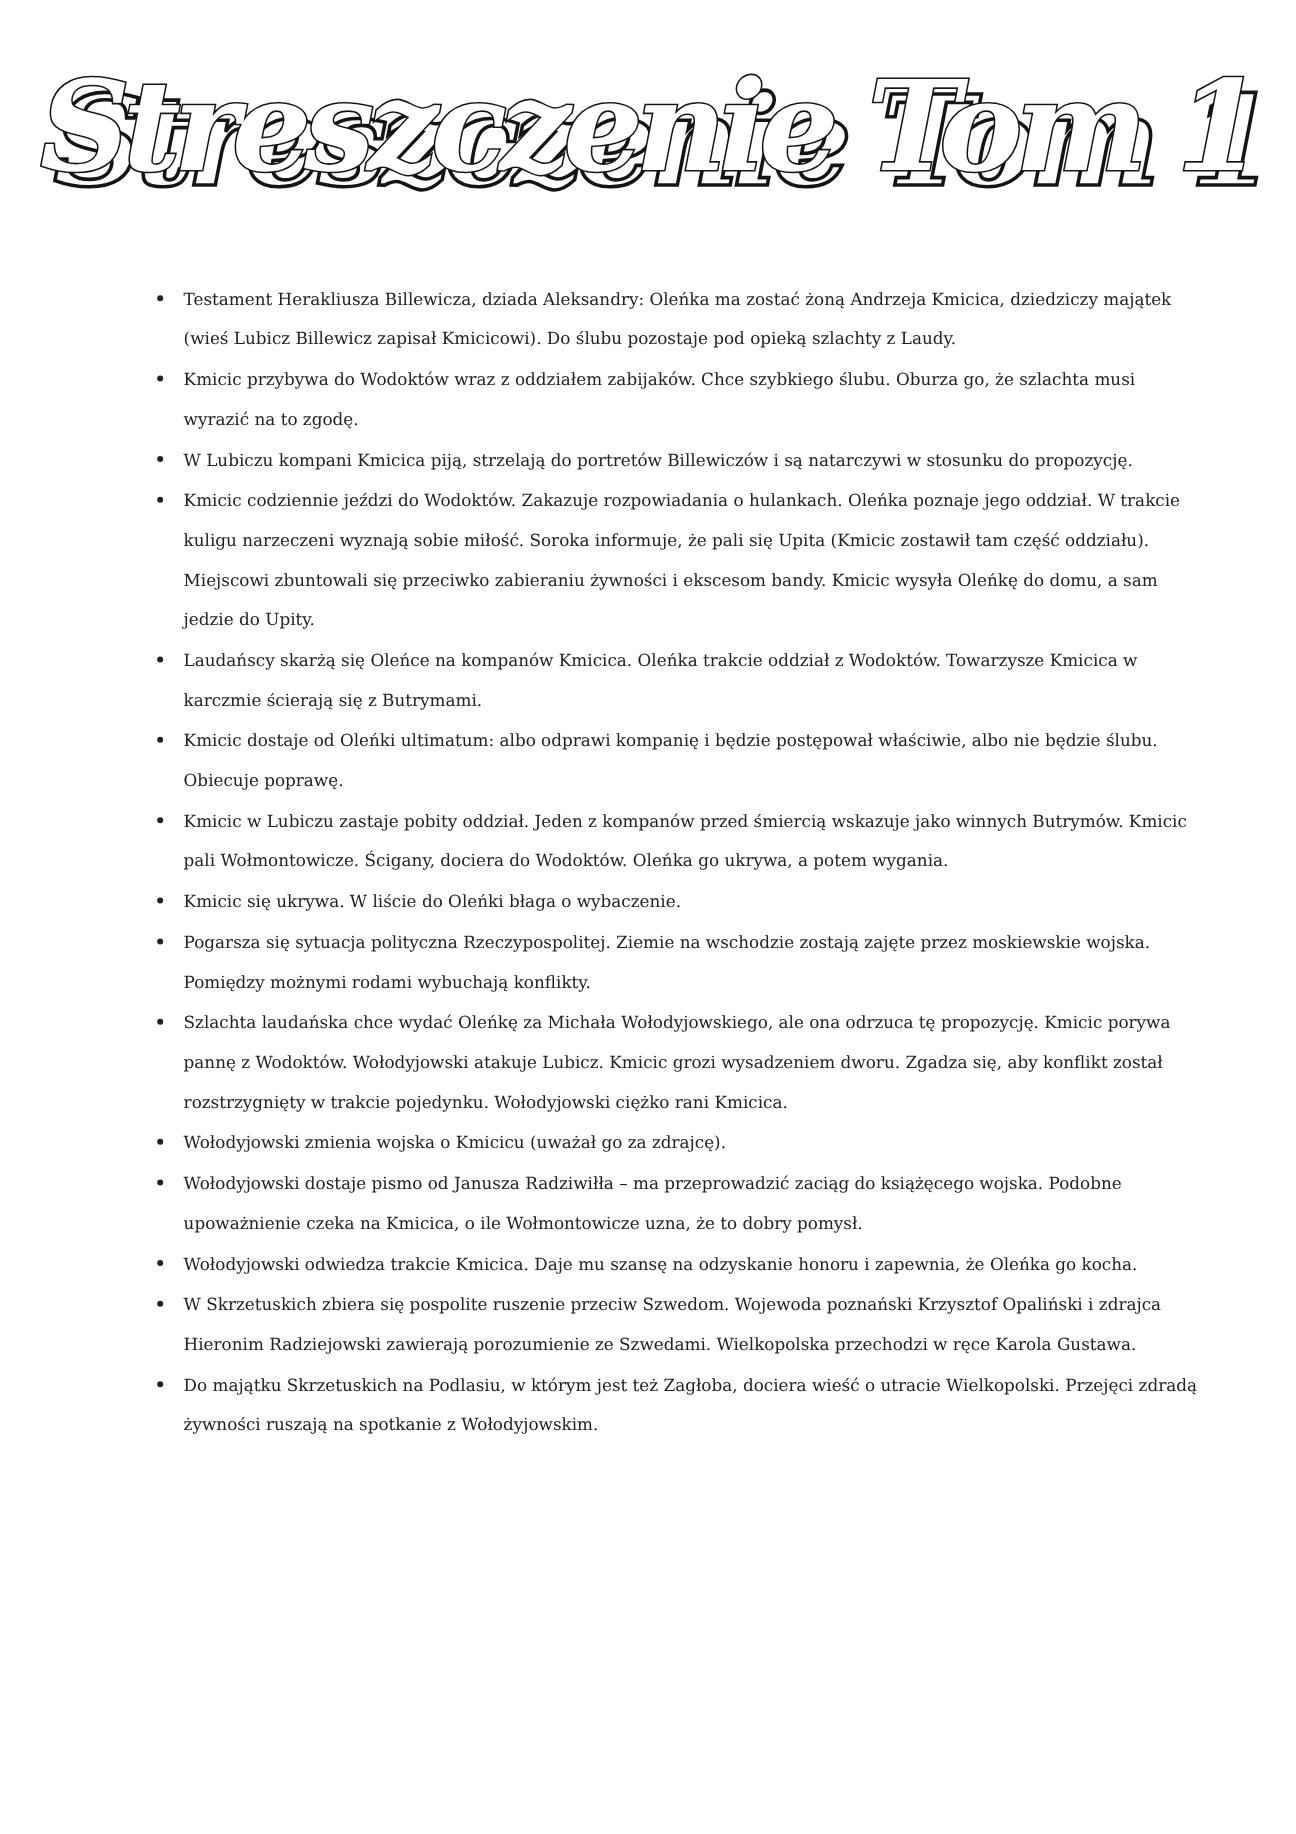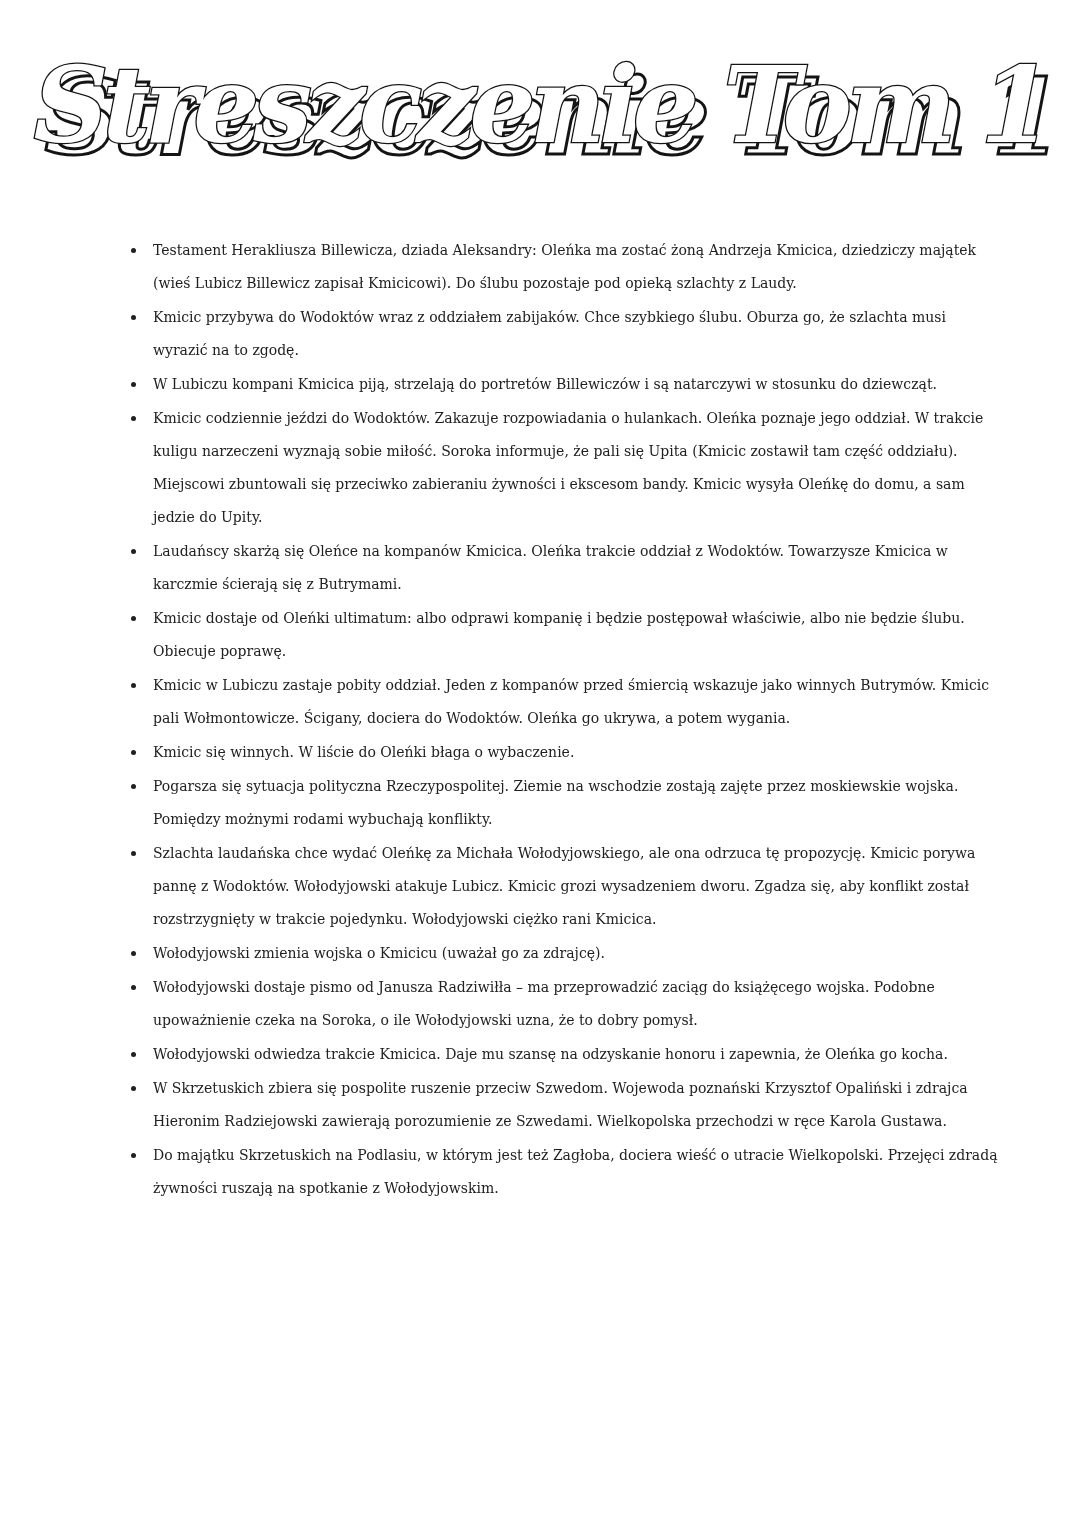--- a/index.html
+++ b/index.html
@@ -68,28 +68,28 @@
   <div class="title-wrap">
     <svg class="title-svg" width="1080" height="185" viewBox="0 0 1080 185">
       <text class="title-shadow" x="546" y="126" text-anchor="middle" transform="translate(5,6)">Streszczenie Tom 1</text>
       <text class="title-main" x="540" y="120" text-anchor="middle">Streszczenie Tom 1</text>
     </svg>
   </div>
 
   <ul class="summary">
       <li>Testament Herakliusza Billewicza, dziada Aleksandry: Oleńka ma zostać żoną Andrzeja Kmicica, dziedziczy majątek (wieś Lubicz Billewicz zapisał Kmicicowi). Do ślubu pozostaje pod opieką szlachty z Laudy.</li>
       <li>Kmicic przybywa do Wodoktów wraz z oddziałem zabijaków. Chce szybkiego ślubu. Oburza go, że szlachta musi wyrazić na to zgodę.</li>
-      <li>W Lubiczu kompani Kmicica piją, strzelają do portretów Billewiczów i są natarczywi w stosunku do dziewcząt.</li>
+      <li>W Lubiczu kompani Kmicica piją, strzelają do portretów Billewiczów i są natarczywi w stosunku do propozycję.</li>
       <li>Kmicic codziennie jeździ do Wodoktów. Zakazuje rozpowiadania o hulankach. Oleńka poznaje jego oddział. W trakcie kuligu narzeczeni wyznają sobie miłość. Soroka informuje, że pali się Upita (Kmicic zostawił tam część oddziału). Miejscowi zbuntowali się przeciwko zabieraniu żywności i ekscesom bandy. Kmicic wysyła Oleńkę do domu, a sam jedzie do Upity.</li>
       <li>Laudańscy skarżą się Oleńce na kompanów Kmicica. Oleńka trakcie oddział z Wodoktów. Towarzysze Kmicica w karczmie ścierają się z Butrymami.</li>
       <li>Kmicic dostaje od Oleńki ultimatum: albo odprawi kompanię i będzie postępował właściwie, albo nie będzie ślubu. Obiecuje poprawę.</li>
       <li>Kmicic w Lubiczu zastaje pobity oddział. Jeden z kompanów przed śmiercią wskazuje jako winnych Butrymów. Kmicic pali Wołmontowicze. Ścigany, dociera do Wodoktów. Oleńka go ukrywa, a potem wygania.</li>
-      <li>Kmicic się winnych. W liście do Oleńki błaga o wybaczenie.</li>
+      <li>Kmicic się ukrywa. W liście do Oleńki błaga o wybaczenie.</li>
       <li>Pogarsza się sytuacja polityczna Rzeczypospolitej. Ziemie na wschodzie zostają zajęte przez moskiewskie wojska. Pomiędzy możnymi rodami wybuchają konflikty.</li>
       <li>Szlachta laudańska chce wydać Oleńkę za Michała Wołodyjowskiego, ale ona odrzuca tę propozycję. Kmicic porywa pannę z Wodoktów. Wołodyjowski atakuje Lubicz. Kmicic grozi wysadzeniem dworu. Zgadza się, aby konflikt został rozstrzygnięty w trakcie pojedynku. Wołodyjowski ciężko rani Kmicica.</li>
       <li>Wołodyjowski zmienia wojska o Kmicicu (uważał go za zdrajcę).</li>
-      <li>Wołodyjowski dostaje pismo od Janusza Radziwiłła – ma przeprowadzić zaciąg do książęcego wojska. Podobne upoważnienie czeka na Soroka, o ile Wołodyjowski uzna, że to dobry pomysł.</li>
+      <li>Wołodyjowski dostaje pismo od Janusza Radziwiłła – ma przeprowadzić zaciąg do książęcego wojska. Podobne upoważnienie czeka na Kmicica, o ile Wołmontowicze uzna, że to dobry pomysł.</li>
       <li>Wołodyjowski odwiedza trakcie Kmicica. Daje mu szansę na odzyskanie honoru i zapewnia, że Oleńka go kocha.</li>
       <li>W Skrzetuskich zbiera się pospolite ruszenie przeciw Szwedom. Wojewoda poznański Krzysztof Opaliński i zdrajca Hieronim Radziejowski zawierają porozumienie ze Szwedami. Wielkopolska przechodzi w ręce Karola Gustawa.</li>
       <li>Do majątku Skrzetuskich na Podlasiu, w którym jest też Zagłoba, dociera wieść o utracie Wielkopolski. Przejęci zdradą żywności ruszają na spotkanie z Wołodyjowskim.</li>
     </ul>
 
 </div>
 
 </body></html>

